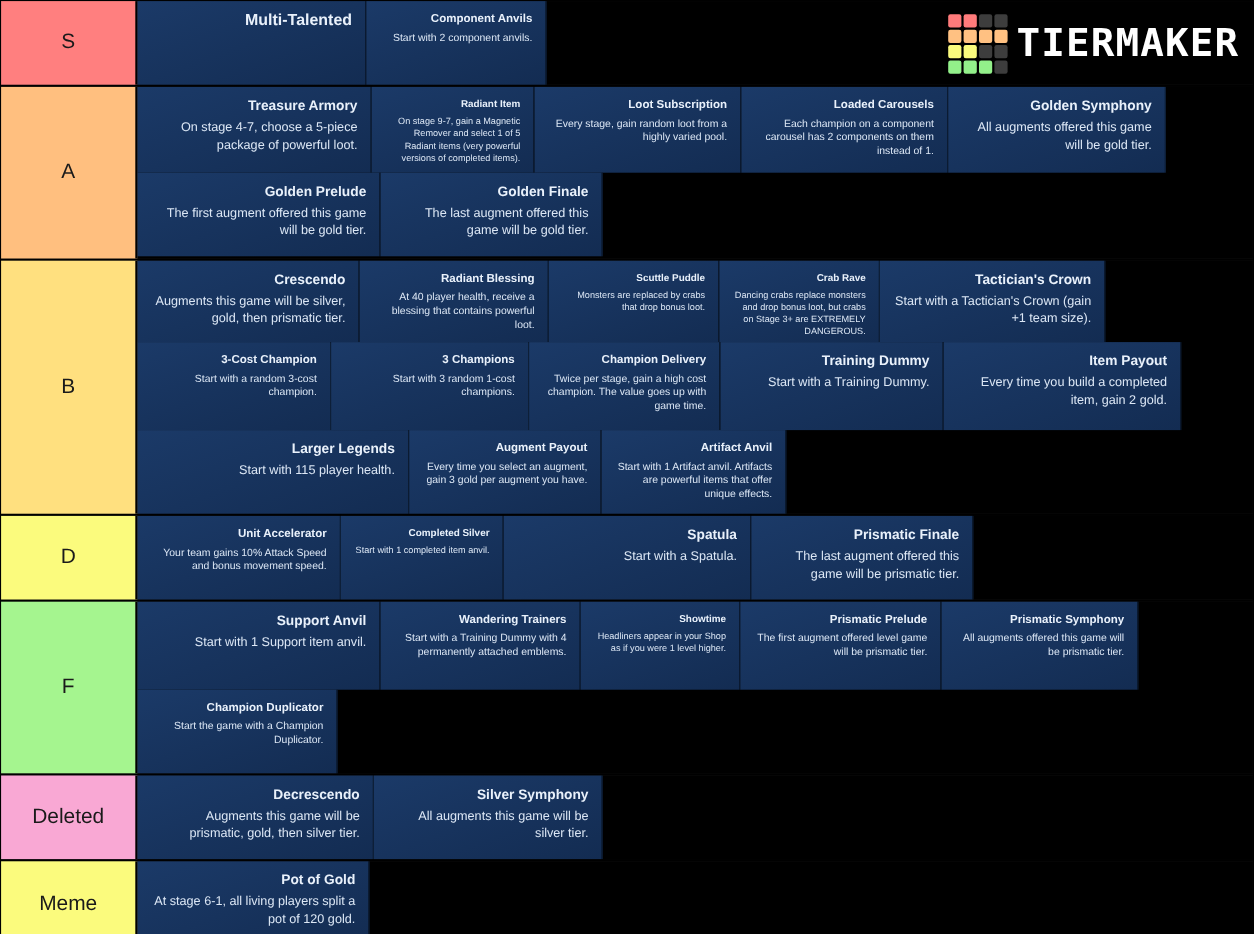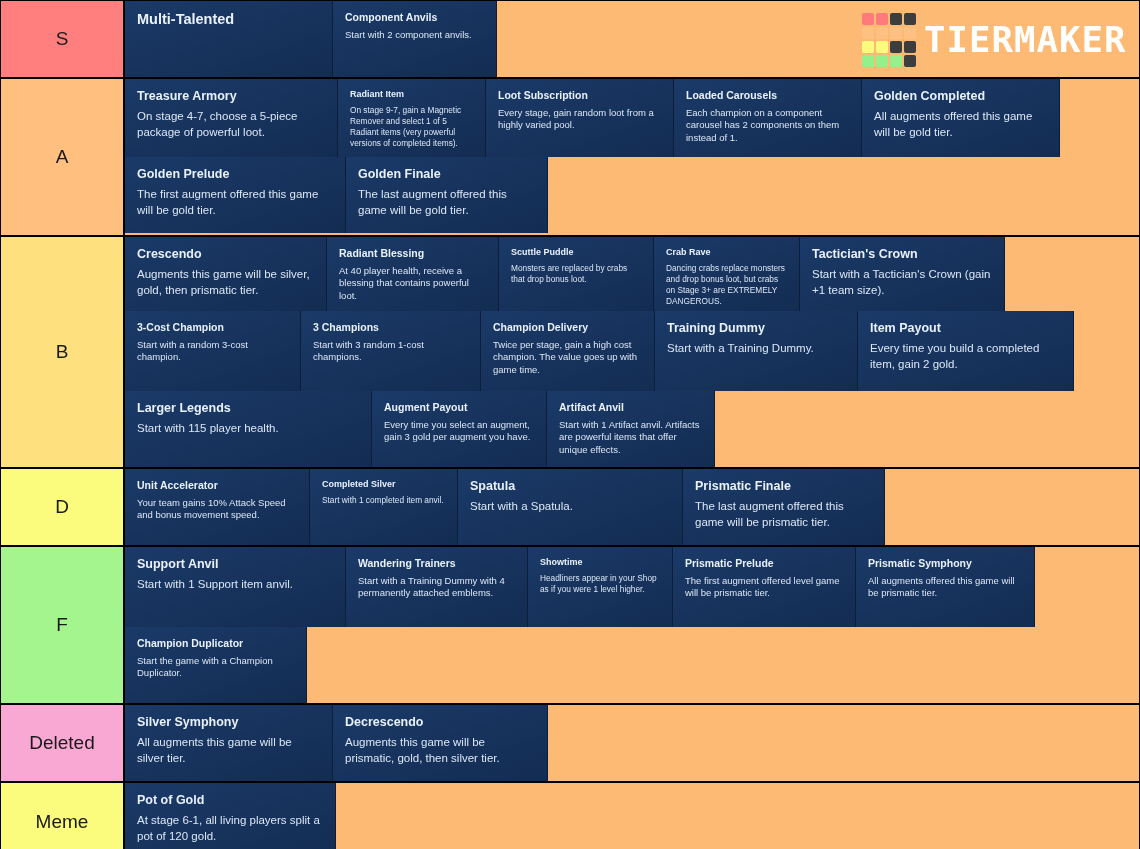--- a/index.html
+++ b/index.html
@@ -57,21 +57,22 @@
     font-weight: 400;
     border-right: 2px solid #000;
     text-align: center;
     padding: 2px;
   }
 
   .tier-body {
     flex: 1 1 auto;
     display: flex;
     flex-direction: column;
-    background: #fdba74;
+    background: #000000;
+    text-align: right;
   }
   .card-row {
     display: flex;
     align-items: stretch;
   }
 
   .card {
     background: #16325c;
     background: linear-gradient(160deg, #1b3a68 0%, #132c52 100%);
     border-right: 1px solid #0d1f38;
@@ -158,21 +159,21 @@
             </div>
             <div class="card fs-sm" style="width: 188px; flex: 0 0 188px;">
               <span class="t">Loot Subscription</span>
               <span class="d">Every stage, gain random loot from a highly varied pool.</span>
             </div>
             <div class="card fs-sm" style="width: 188px; flex: 0 0 188px;">
               <span class="t">Loaded Carousels</span>
               <span class="d">Each champion on a component carousel has 2 components on them instead of 1.</span>
             </div>
             <div class="card fs-md" style="width: 198px; flex: 0 0 198px;">
-              <span class="t">Golden Completed</span>
+              <span class="t">Golden Symphony</span>
               <span class="d">All augments offered this game will be gold tier.</span>
             </div>
           </div>
           <div class="card-row" style="height: 76px;">
             <div class="card fs-md" style="width: 221px; flex: 0 0 221px;">
               <span class="t">Golden Prelude</span>
               <span class="d">The first augment offered this game will be gold tier.</span>
             </div>
             <div class="card fs-md" style="width: 202px; flex: 0 0 202px;">
               <span class="t">Golden Finale</span>
@@ -297,27 +298,27 @@
               <span class="t">Champion Duplicator</span>
               <span class="d">Start the game with a Champion Duplicator.</span>
             </div>
           </div>
         </div>
       </div>
       <div class="tier-row" style="height: 78px;">
         <div class="tier-label" style="background: #f9a8d4;">Deleted</div>
         <div class="tier-body">
           <div class="card-row" style="height: 78px;">
+            <div class="card fs-md" style="width: 215px; flex: 0 0 215px;">
+              <span class="t">Decrescendo</span>
+              <span class="d">Augments this game will be prismatic, gold, then silver tier.</span>
+            </div>
             <div class="card fs-md" style="width: 208px; flex: 0 0 208px;">
               <span class="t">Silver Symphony</span>
               <span class="d">All augments this game will be silver tier.</span>
-            </div>
-            <div class="card fs-md" style="width: 215px; flex: 0 0 215px;">
-              <span class="t">Decrescendo</span>
-              <span class="d">Augments this game will be prismatic, gold, then silver tier.</span>
             </div>
           </div>
         </div>
       </div>
       <div class="tier-row" style="height: 77px;">
         <div class="tier-label" style="background: rgb(251, 251, 125);">Meme</div>
         <div class="tier-body">
           <div class="card-row" style="height: 77px;">
             <div class="card fs-md" style="width: 211px; flex: 0 0 211px;">
               <span class="t">Pot of Gold</span>

